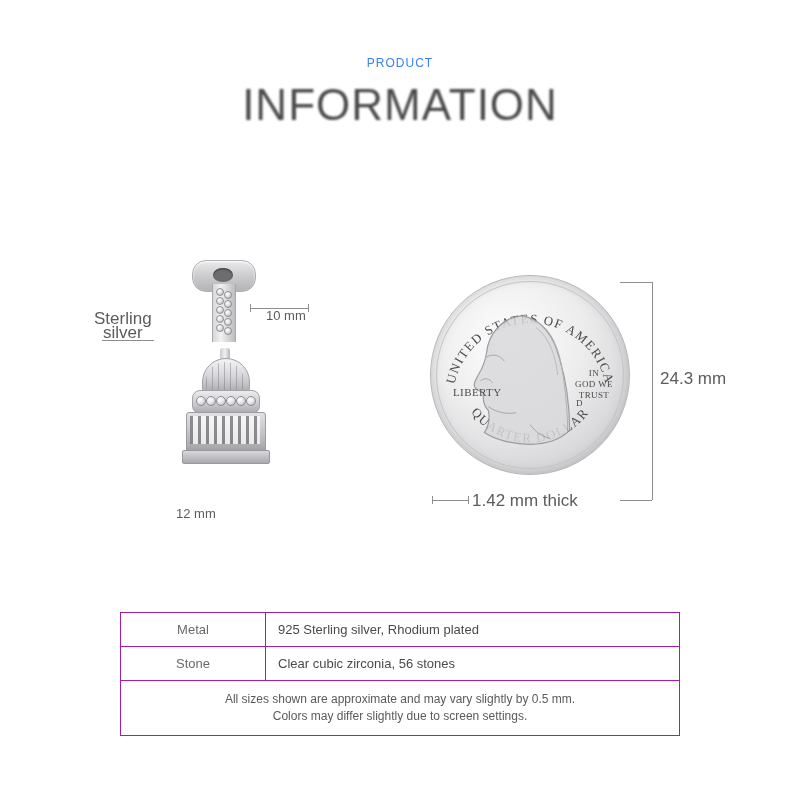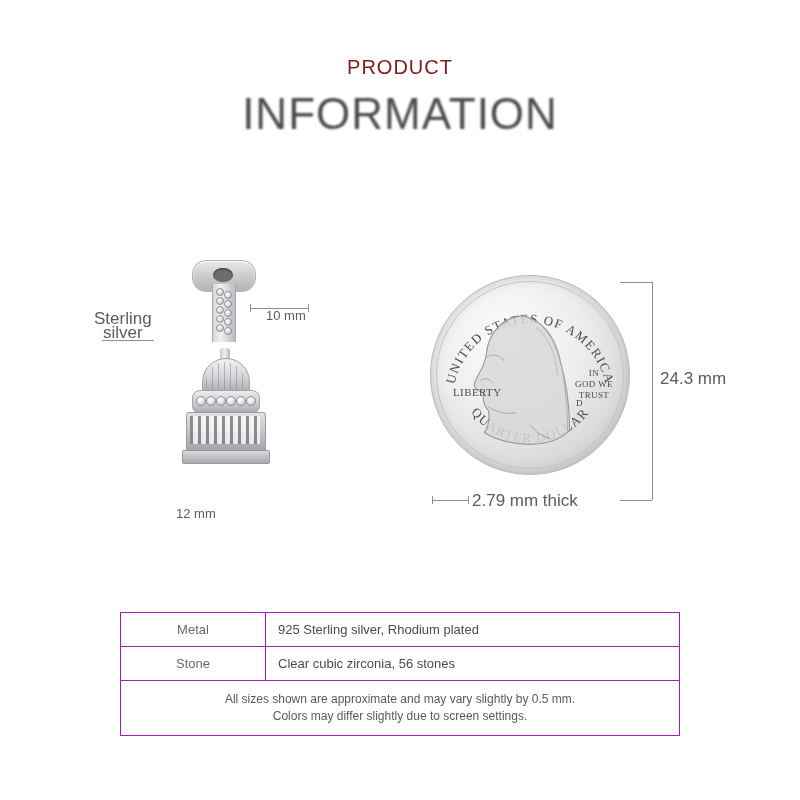--- a/index.html
+++ b/index.html
@@ -18,23 +18,23 @@
 
   
   .header {
     position: absolute;
     top: 56px;
     left: 0;
     width: 800px;
     text-align: center;
   }
   .header .eyebrow {
-    font-size: 20px;
+    font-size: 12px;
     letter-spacing: 1px;
-    color: #7f1d1d;
+    color: #3b82f6;
     font-weight: 400;
     filter: blur(0.6px);
   }
   .header .title {
     margin-top: 10px;
     font-size: 44px;
     letter-spacing: 1px;
     color: #4a4a4a;
     font-weight: 400;
     filter: blur(0.8px);
@@ -362,21 +362,21 @@
   </div>
 
   <div class="line v" style="left:592px; top:32px; height:218px;"></div>
   <div class="line h" style="left:560px; top:32px; width:32px;"></div>
   <div class="line h" style="left:560px; top:250px; width:32px;"></div>
   <div class="dim small" style="left:600px; top:122px;">24.3 mm</div>
 
   <div class="line h" style="left:372px; top:250px; width:36px;"></div>
   <div class="tick" style="left:372px; top:246px;"></div>
   <div class="tick" style="left:408px; top:246px;"></div>
-  <div class="dim small" style="left:412px; top:244px;">2.79 mm thick</div>
+  <div class="dim small" style="left:412px; top:244px;">1.42 mm thick</div>
 </div>
 
 <table class="spec-table">
   <tbody>
     <tr>
       <td class="k">Metal</td>
       <td class="v">925 Sterling silver, Rhodium plated</td>
     </tr>
     <tr>
       <td class="k">Stone</td>

